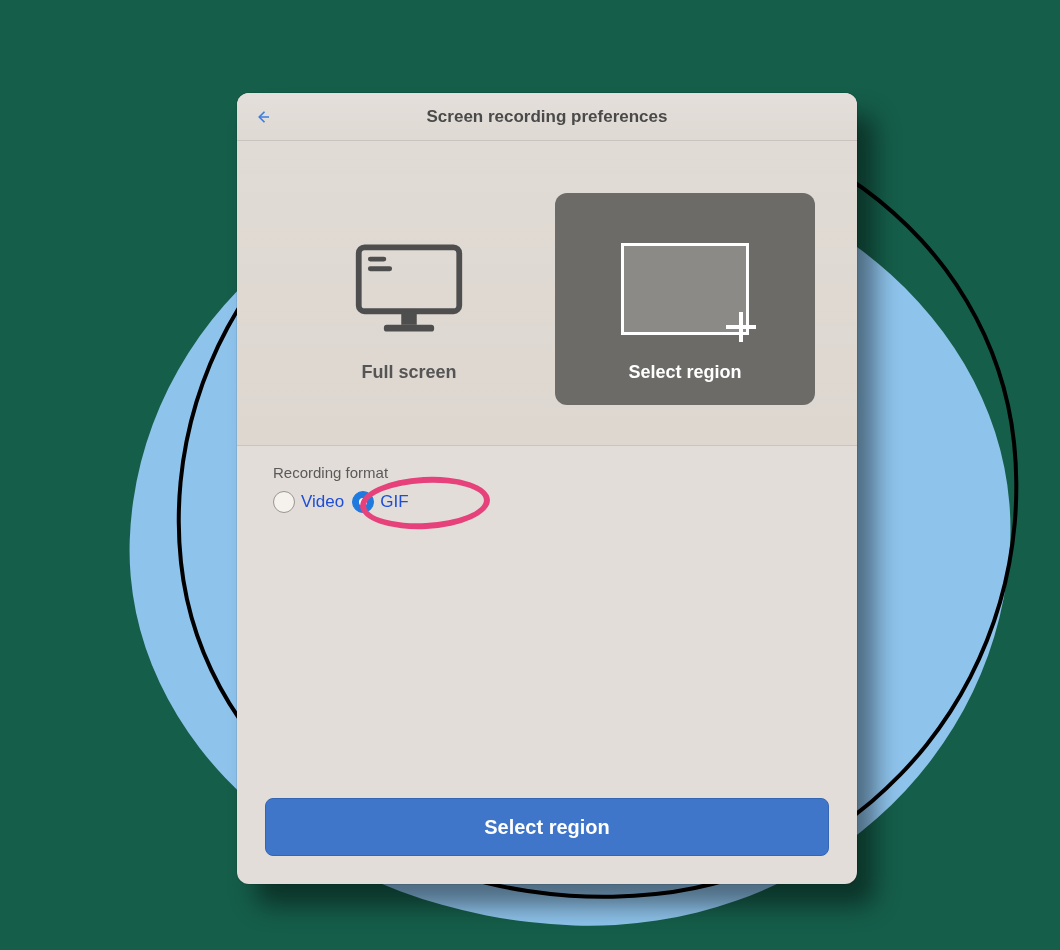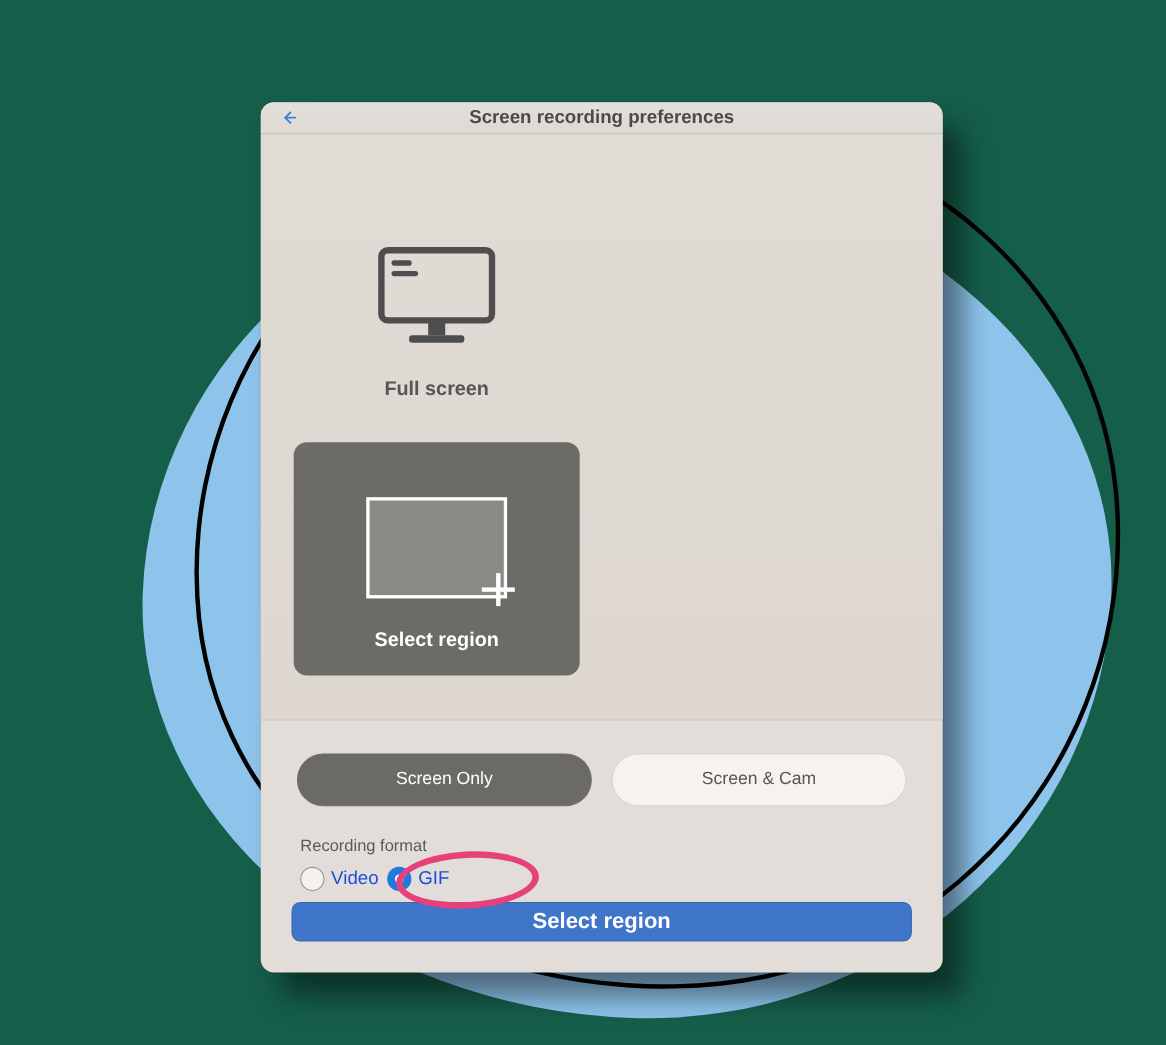--- a/index.html
+++ b/index.html
@@ -61,21 +61,20 @@
     cursor:pointer;
   }
   .back-btn svg { width:18px; height:18px; stroke:#3b7de0; stroke-width:2.2; fill:none; }
 
   
   .capture-panel {
     padding:52px 30px 40px;
     display:flex; gap:16px; justify-content:center;
     border-bottom:1px solid rgba(0,0,0,0.10);
     background:linear-gradient(#e1dbd5,#ddd7d0);
-    flex-direction:column;
   }
   .mode-card {
     width:260px; height:212px;
     border-radius:12px;
     display:flex; flex-direction:column; align-items:center; justify-content:flex-end;
     padding-bottom:22px; gap:18px;
     cursor:pointer;
   }
   .mode-card.inactive { }
   .mode-card.inactive .mode-label { color:#555; font-weight:600; font-size:18px; }
@@ -189,28 +188,20 @@
       <div class="mode-card active">
         <div class="region-icon">
           <div class="region-rect">
             <div class="region-plus"></div>
           </div>
         </div>
         <span class="mode-label">Select region</span>
       </div>
     </div>
 
-    <div class="source-row">
-      <div class="pill active">
-        <span>Screen Only</span>
-      </div>
-      <div class="pill inactive">
-        <span>Screen &amp; Cam</span>
-      </div>
-    </div>
 
     <div class="format-section">
       <div class="format-label">Recording format</div>
       <div class="radios">
         <label class="radio">
           <span class="radio-dot"></span>
           <span class="radio-text">Video</span>
         </label>
         <label class="radio checked">
           <span class="radio-dot"></span>

